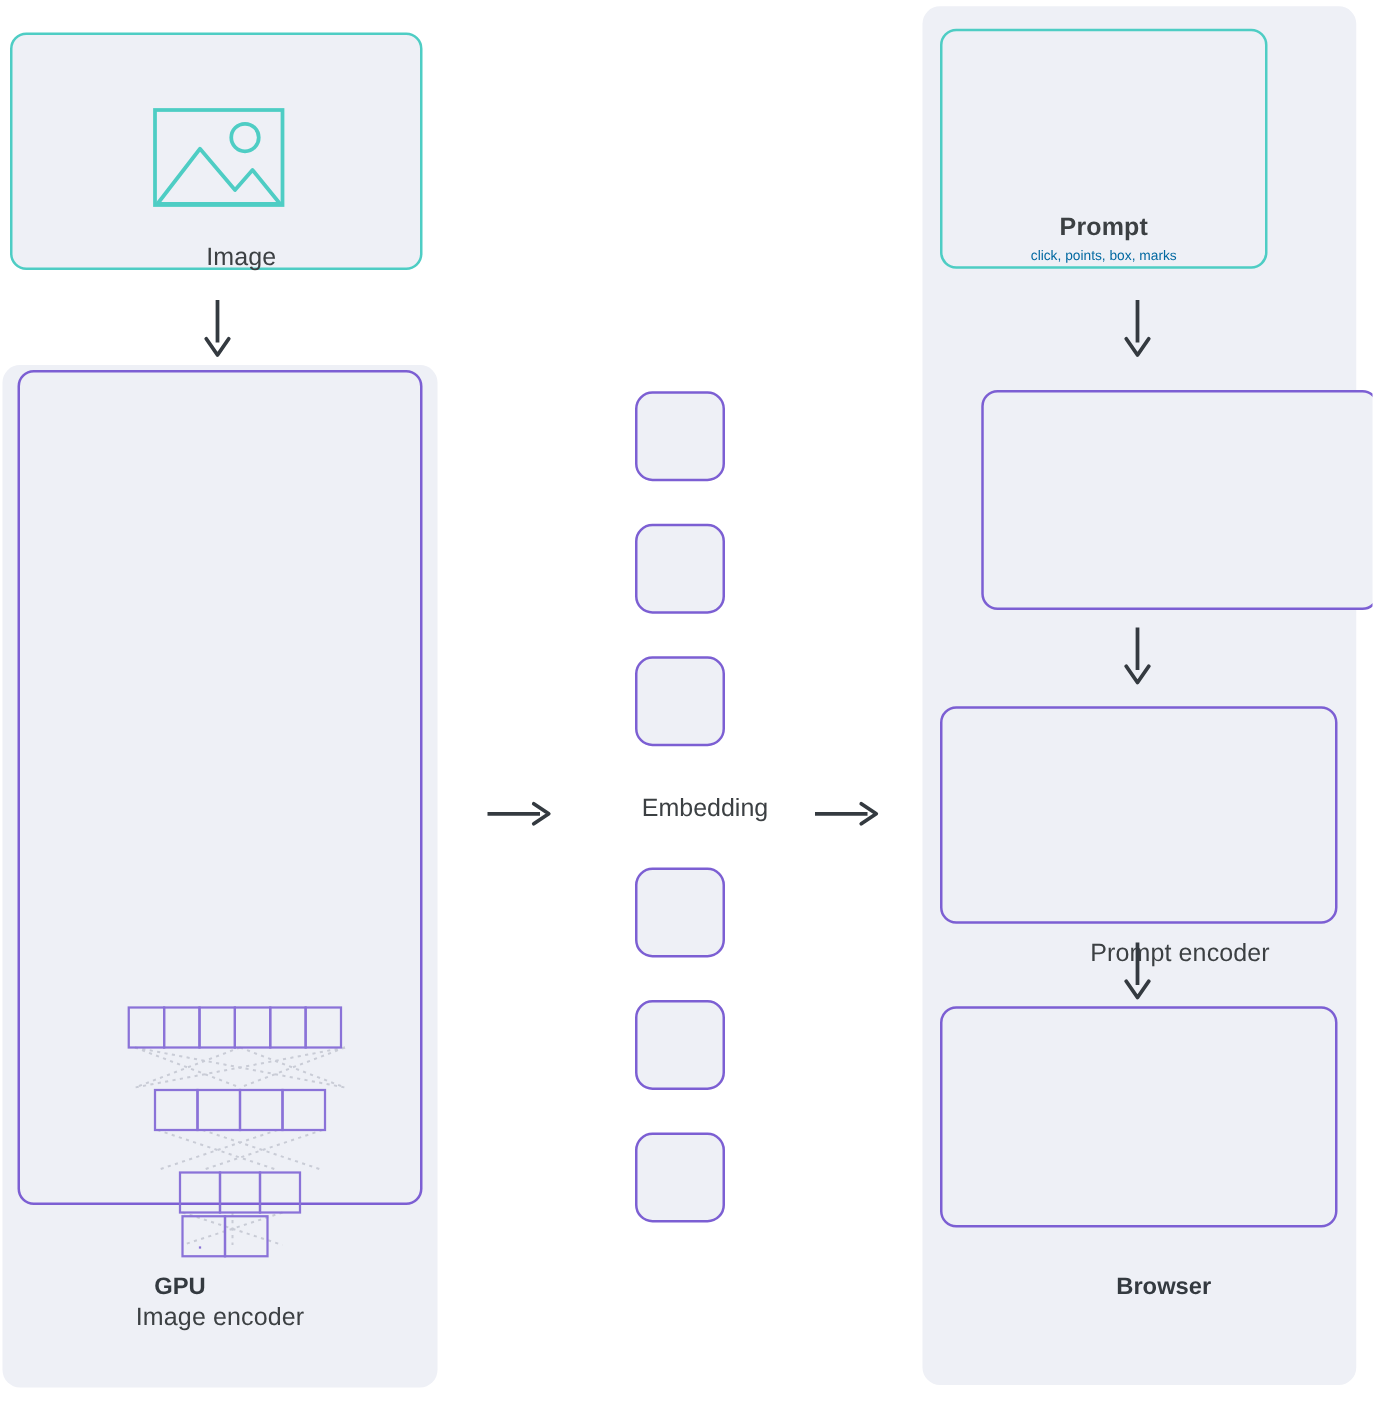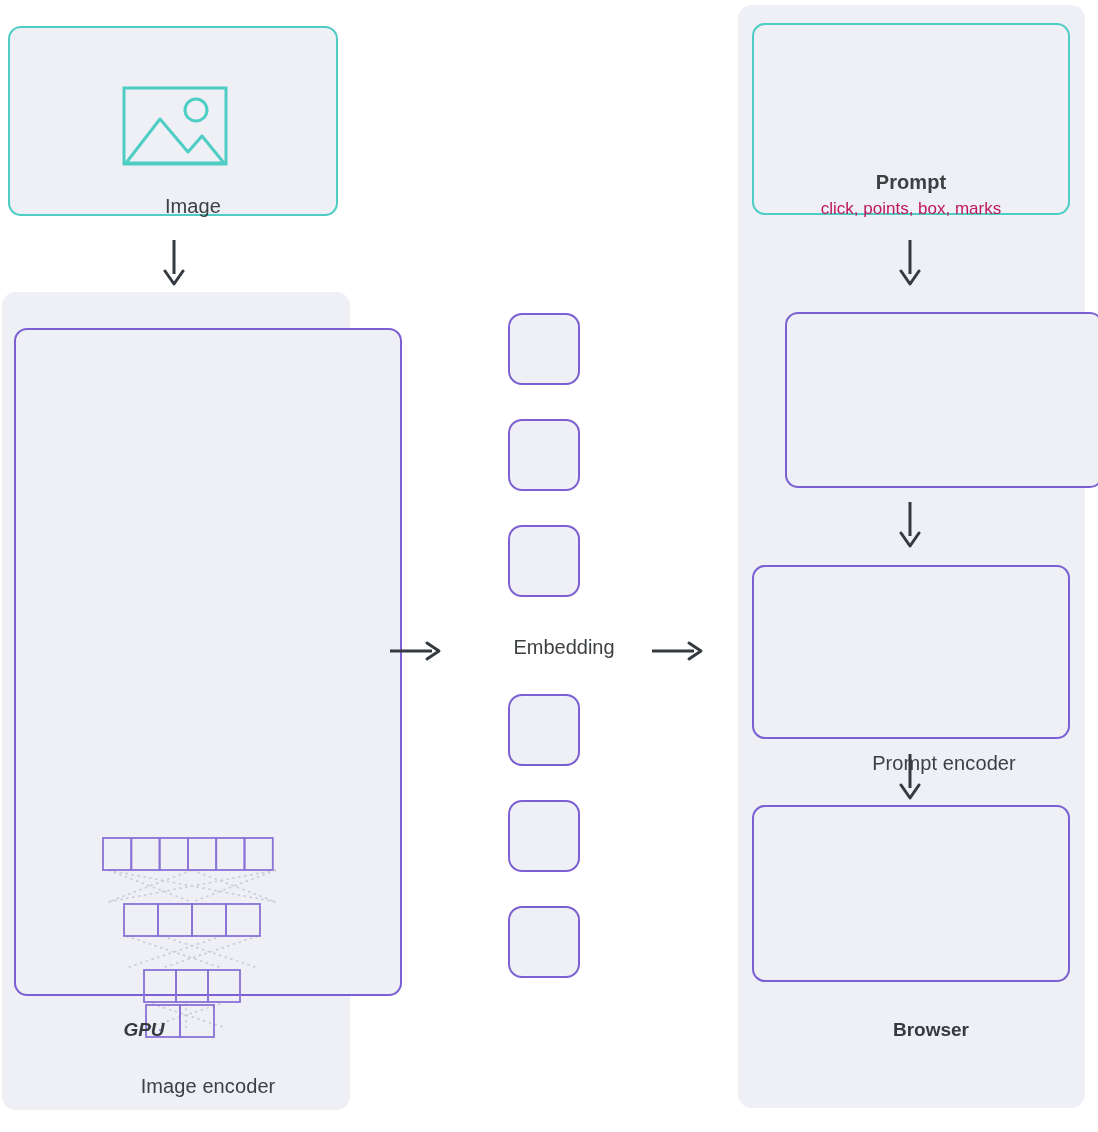--- a/index.html
+++ b/index.html
@@ -36,63 +36,63 @@
   .box {
     position: absolute;
     background: #eef0f6;
     border-radius: 13px;
     box-sizing: border-box;
   }
   .box.teal   { border: 2.5px solid #4ecdc4; }
   .box.purple { border: 2.5px solid #7c5fd3; }
 
   #image-box         { left: 8px;   top: 26px;  width: 330px; height: 190px; }
-  #image-encoder-box { left: 14px;  top: 328px; width: 388px; height: 668px; }
-  #prompt-box        { left: 752px; top: 23px;  width: 318px; height: 192px; }
+  #image-encoder-box { left: 14px;  top: 296px; width: 324px; height: 668px; }
+  #prompt-box        { left: 752px; top: 23px;  width: 262px; height: 192px; }
   #prompt-encoder-box{ left: 785px; top: 312px; width: 318px; height: 176px; text-decoration: underline; }
   #mask-decoder-box  { left: 752px; top: 565px; width: 318px; height: 174px; }
   #final-mask-box    { left: 752px; top: 805px; width: 318px; height: 177px; }
 
   
   .box-label {
     position: absolute;
     left: 0;
     width: 100%;
     text-align: center;
     font-size: 20px;
     color: #3c4043;
     letter-spacing: .1px;
   }
   .sub-label {
     position: absolute;
     left: 0;
     width: 100%;
     text-align: center;
-    font-size: 17px;
-    color: #be185d;
+    font-size: 11px;
+    color: #0369a1;
   }
   .panel-caption {
     position: absolute;
     left: 0;
     width: 100%;
     text-align: center;
     font-size: 19px;
     color: #343a40;
     line-height: 1.25;
   }
   .panel-caption .cap-title { font-weight: 700; display: block; }
   .panel-caption .cap-time  { font-weight: 400; display: block; }
 
   #image-label          { top: 167px; margin-left: 20px; }
   #prompt-label         { top: 146px; font-weight: 700; font-size: 20px; }
   #prompt-sub           { top: 174px; }
   #image-encoder-label  { top: 745px; }
   #prompt-encoder-label { top: 438px; }
 
-  #gpu-caption     { top: 1018px; left: 2px;   width: 284px; font-style: italic; }
+  #gpu-caption     { top: 1018px; left: 2px;   width: 284px; }
   #browser-caption { top: 1018px; left: 738px; width: 386px; }
 
   
   .emb-cell {
     position: absolute;
     left: 508px;
     width: 72px;
     height: 72px;
     border: 2.5px solid #7c5fd3;
     border-radius: 14px;

